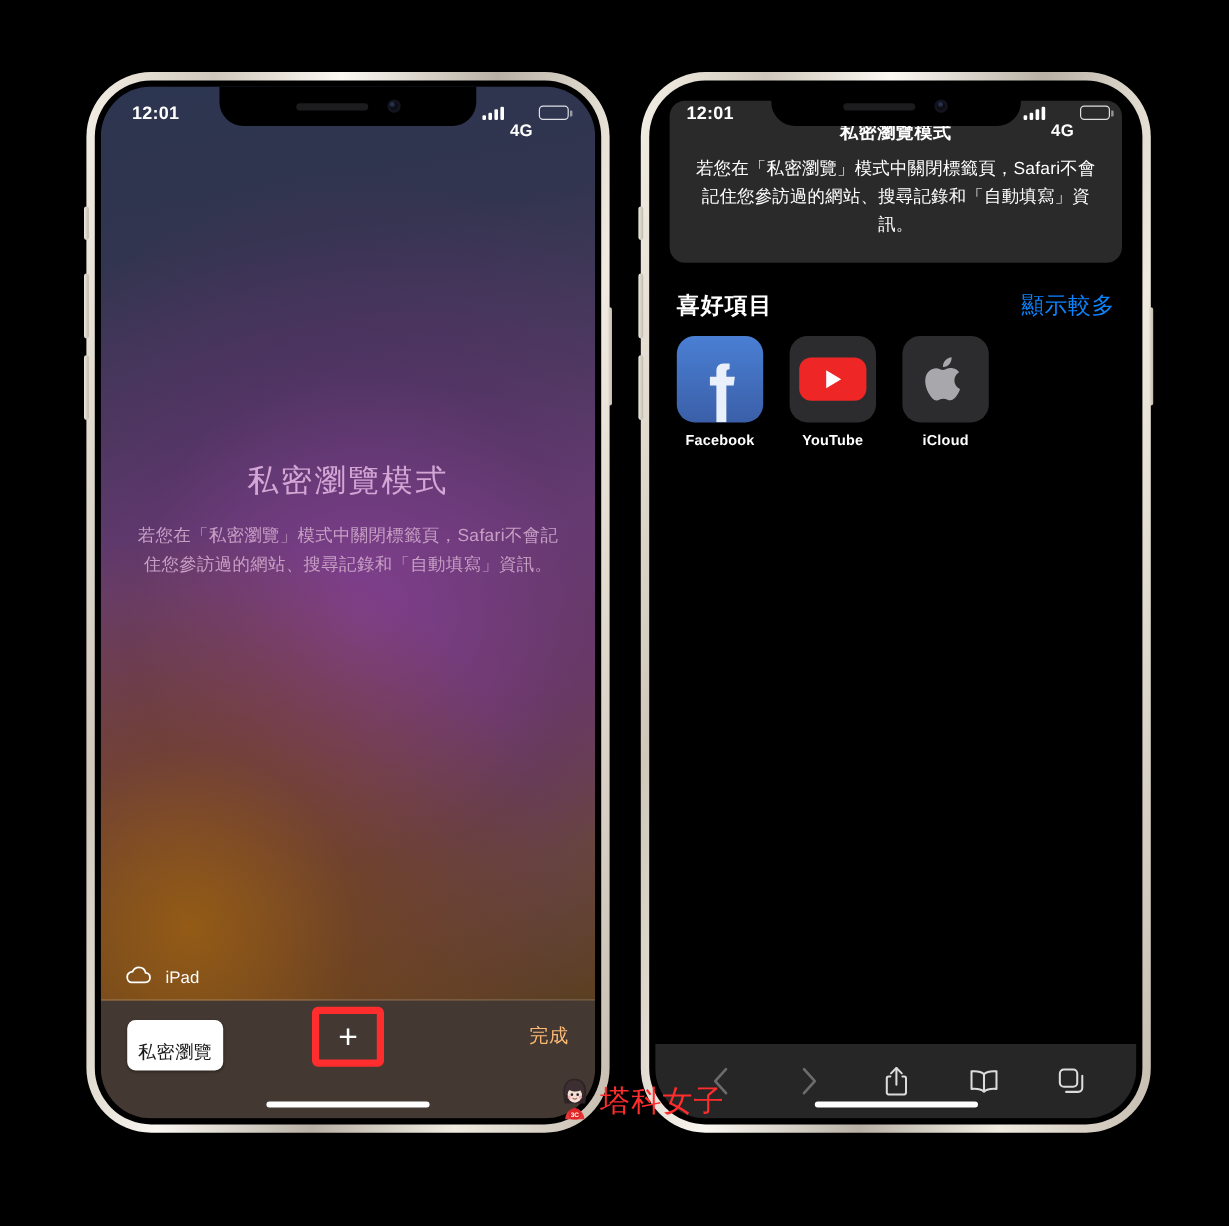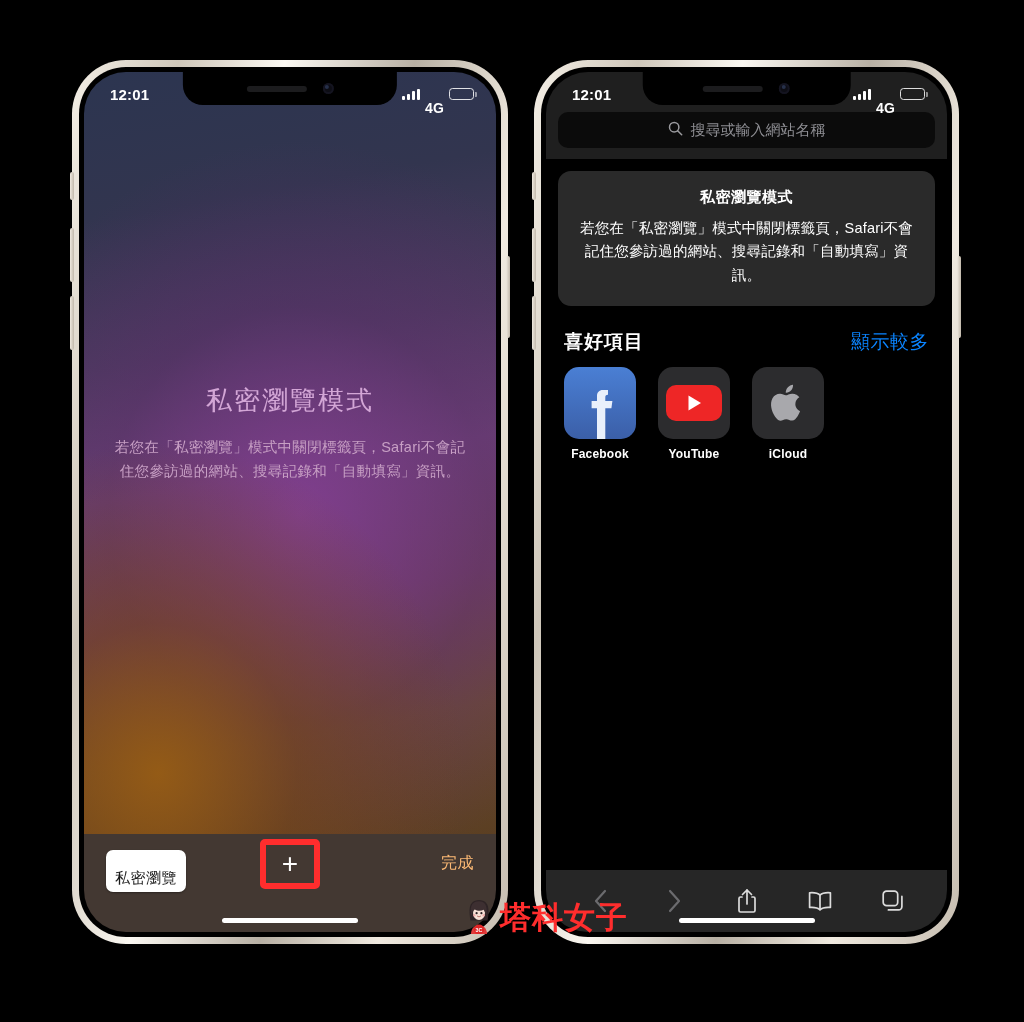--- a/index.html
+++ b/index.html
@@ -160,21 +160,21 @@
   .home-ind {
     position:absolute; left:50%; transform:translateX(-50%); bottom: 9px;
     width: 136px; height: 5px; border-radius: 3px; background:#fff; z-index: 20;
   }
 
   
   .watermark {
     position:absolute; left: 462px; top: 897px; z-index: 60;
     display:flex; align-items:center; gap: 4px;
   }
-  .wm-text { color:#ff2d2d; font-size: 31px; font-weight:bold; letter-spacing: 1px; }
+  .wm-text { color:#ff2d2d; font-size: 25px; font-weight:normal; letter-spacing: 1px; }
 </style>
 </head>
 <body>
 
 <div class="stage">
 
   <div class="phone" id="phone-left">
     <div class="btn-side left-side" style="top:112px; height:28px;"></div>
     <div class="btn-side left-side" style="top:168px; height:54px;"></div>
     <div class="btn-side left-side" style="top:236px; height:54px;"></div>
@@ -182,20 +182,28 @@
 
     <div class="phone-inner">
       <div class="screen">
 
         <div class="lp-body">
           <div class="tab-card">
             <div class="tab-card-content">
               <div class="pb-title">私密瀏覽模式</div>
               <div class="pb-desc">若您在「私密瀏覽」模式中關閉標籤頁，Safari不會記住您參訪過的網站、搜尋記錄和「自動填寫」資訊。</div>
             </div>
+            <div class="tab-foot">
+              <span class="cloud-icon">
+                <svg width="22" height="15" viewBox="0 0 22 15">
+                  <path d="M5.6 13.6h11.1c2.5 0 4.3-1.7 4.3-3.9 0-2.1-1.5-3.7-3.6-3.9-.6-2.7-2.8-4.6-5.6-4.6-2.4 0-4.4 1.4-5.3 3.5C3.9 5 2 6.8 2 9.2c0 2.5 1.6 4.4 3.6 4.4z" fill="none" stroke="#ffffff" stroke-width="1.5" stroke-linejoin="round"></path>
+                </svg>
+              </span>
+              <span>iPad</span>
+            </div>
           </div>
 
           <div class="lp-toolbar">
             <div class="pill-private">私密瀏覽</div>
 
             <div class="plus-wrap">
               <div class="plus-hl">
                 <span class="plus-glyph">+</span>
               </div>
             </div>
@@ -232,31 +240,20 @@
   <div class="phone" id="phone-right">
     <div class="btn-side left-side" style="top:112px; height:28px;"></div>
     <div class="btn-side left-side" style="top:168px; height:54px;"></div>
     <div class="btn-side left-side" style="top:236px; height:54px;"></div>
     <div class="btn-side right-side" style="top:196px; height:82px;"></div>
 
     <div class="phone-inner">
       <div class="screen">
 
         <div class="rp-body">
-          <div class="rp-top">
-            <div class="searchbar">
-              <span class="mag">
-                <svg width="15" height="15" viewBox="0 0 16 16">
-                  <circle cx="6.6" cy="6.6" r="5" fill="none" stroke="#9a9a9e" stroke-width="1.6"></circle>
-                  <line x1="10.3" y1="10.3" x2="14.6" y2="14.6" stroke="#9a9a9e" stroke-width="1.6" stroke-linecap="round"></line>
-                </svg>
-              </span>
-              <span>搜尋或輸入網站名稱</span>
-            </div>
-          </div>
 
           <div class="rp-scroll">
             <div class="info-card">
               <div class="info-title">私密瀏覽模式</div>
               <div class="info-desc">若您在「私密瀏覽」模式中關閉標籤頁，Safari不會記住您參訪過的網站、搜尋記錄和「自動填寫」資訊。</div>
             </div>
 
             <div class="fav-head">
               <span class="fav-title">喜好項目</span>
               <span class="fav-more">顯示較多</span>

